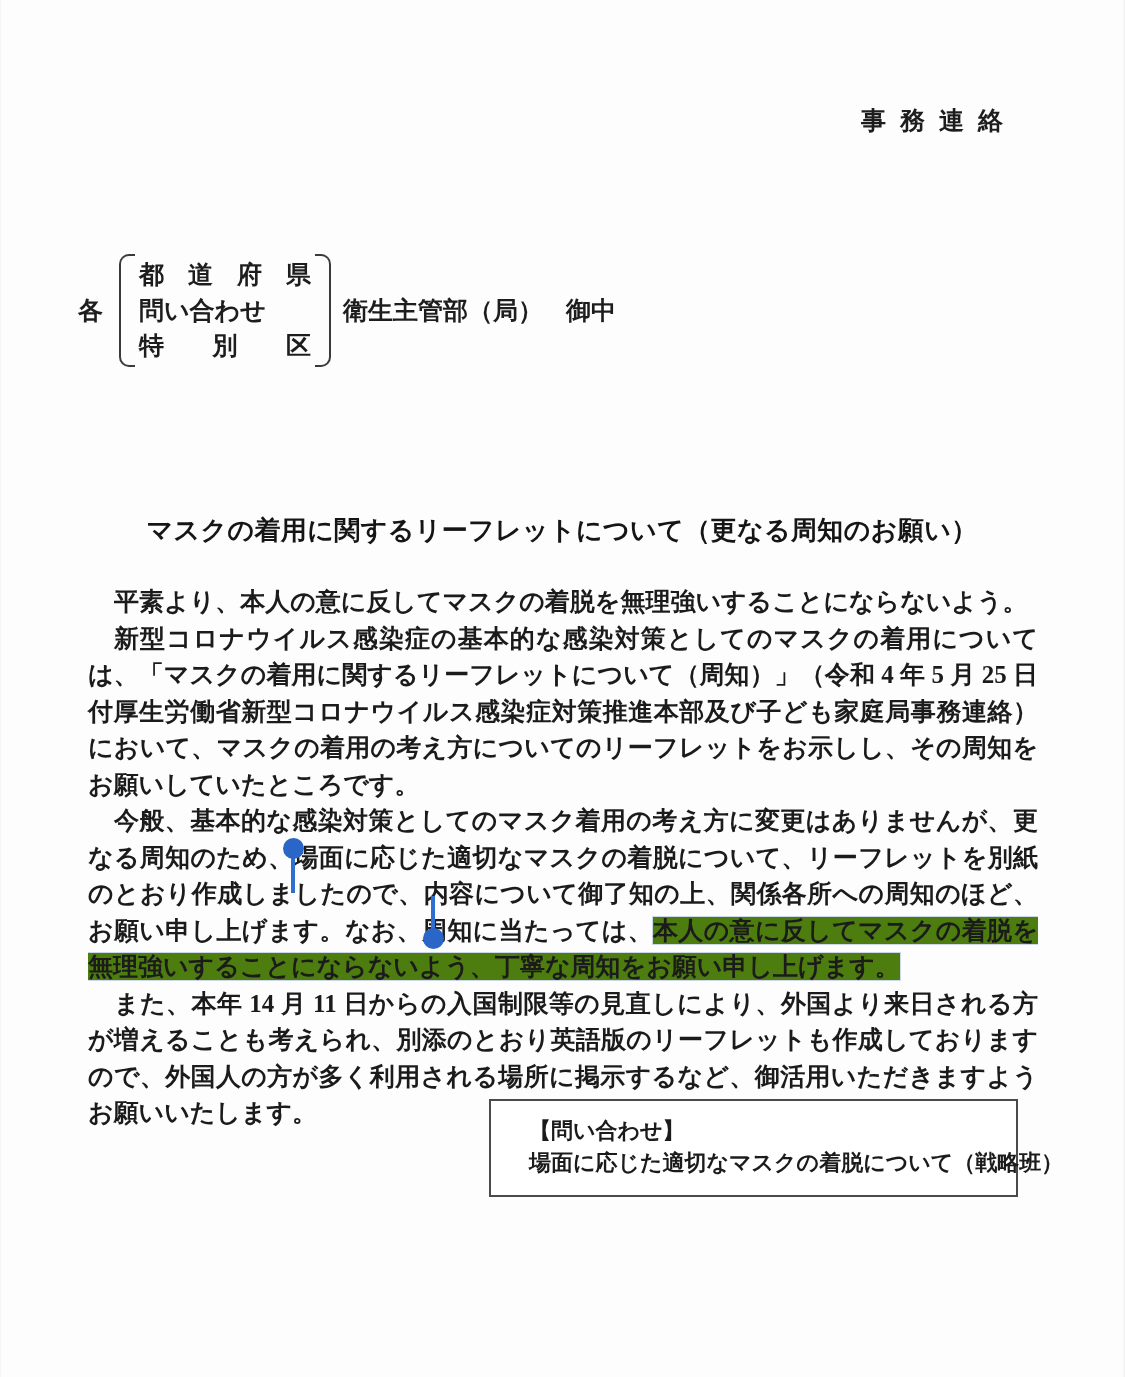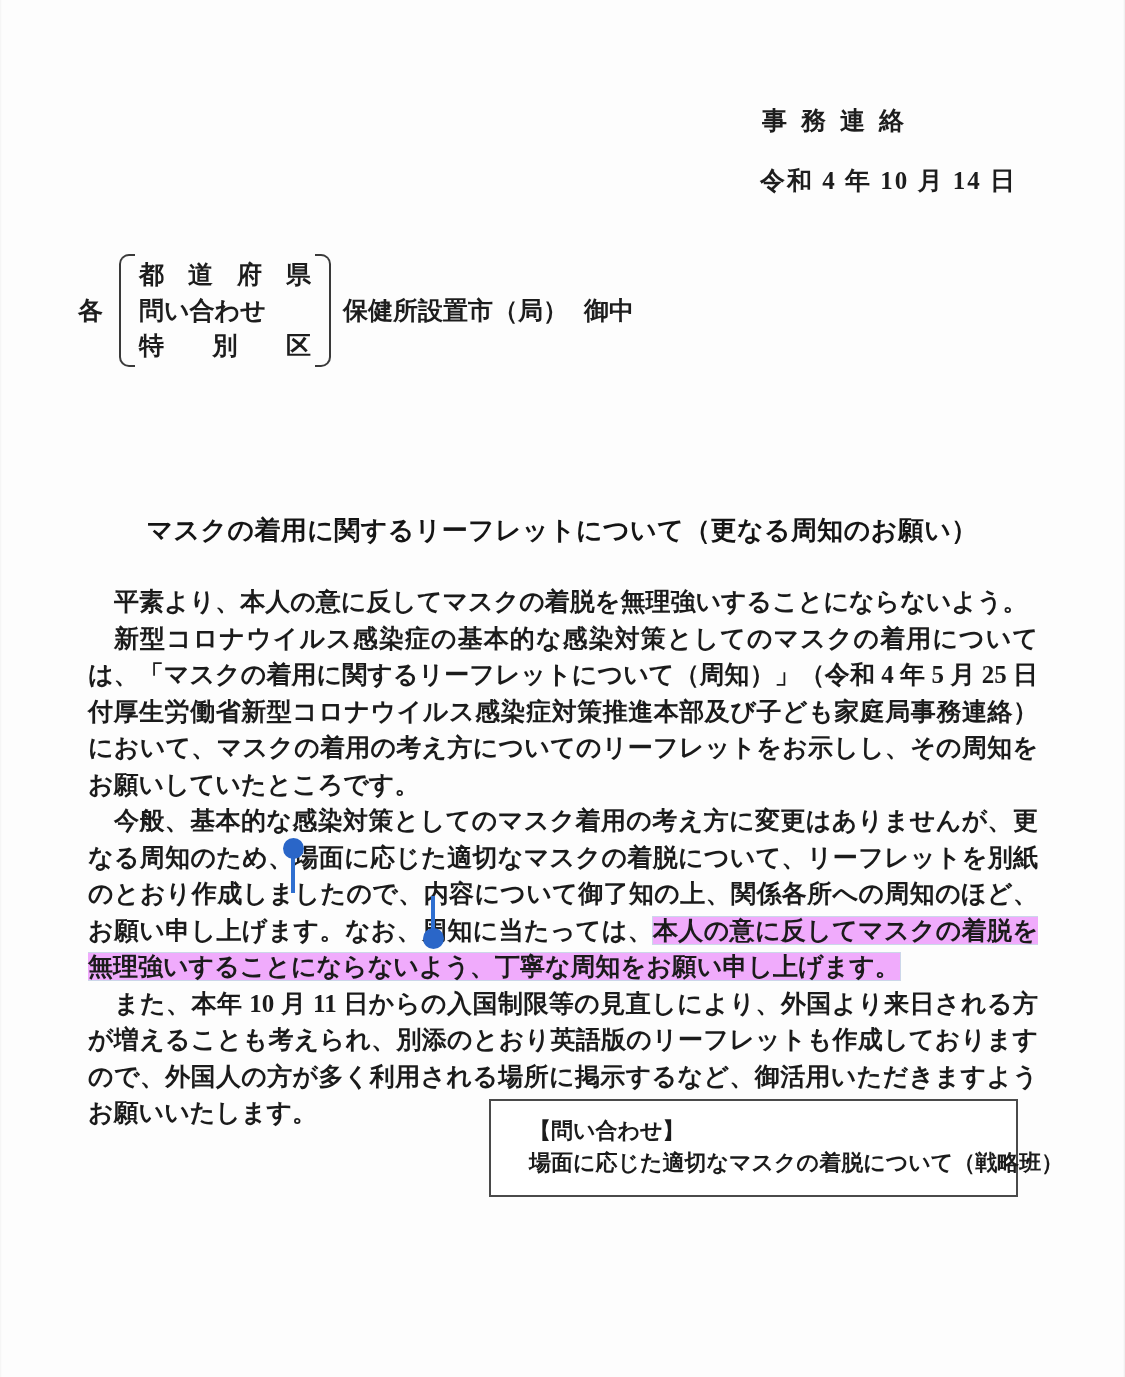--- a/index.html
+++ b/index.html
@@ -117,21 +117,21 @@
     justify-content: space-between;
   }
   .addressee-suffix {
     font-size: 25px;
     font-weight: 600;
     color: #1d1d1d;
     margin-left: 12px;
     white-space: nowrap;
   }
   .addressee-honorific {
-    margin-left: 16px;
+    margin-left: 23px;
   }
 
   
   .sender {
     position: absolute;
     top: 409px;
     left: 0;
     width: 1125px;
     text-align: center;
     padding-left: 42px;
@@ -170,21 +170,21 @@
     text-align: justify;
     text-justify: inter-character;
   }
   .body-text p {
     margin: 0;
     text-indent: 26px;
   }
 
   
   .sel {
-    background: #f0abfc;
+    background: #4d7c0f;
     box-shadow: 0 0 0 1px #ccd7e9;
   }
 
   
   .sel-handle {
     position: absolute;
     width: 4px;
     background: #2f6fd0;
     z-index: 6;
   }
@@ -238,51 +238,50 @@
 </head>
 <body>
 
 <div id="page">
 
   <div class="scan-edge-left"></div>
   <div class="scan-edge-right"></div>
 
   <div class="doc-header">
     <div class="doc-type">事務連絡</div>
-    <div class="doc-date">令和 4 年 10 月 14 日</div>
   </div>
 
   <div class="addressee">
     <div class="addressee-prefix">各</div>
     <div class="brace-group">
       <div class="brace-line spread">
           <span>都</span>
           <span>道</span>
           <span>府</span>
           <span>県</span>
         </div>
       <div class="brace-line">問い合わせ</div>
       <div class="brace-line spread">
           <span>特</span>
           <span>別</span>
           <span>区</span>
         </div>
     </div>
-    <div class="addressee-suffix">保健所設置市（局）</div>
+    <div class="addressee-suffix">衛生主管部（局）</div>
     <div class="addressee-suffix addressee-honorific">御中</div>
   </div>
 
 
   <div class="doc-title">マスクの着用に関するリーフレットについて（更なる周知のお願い）</div>
 
   <div class="body-text">
     <p>平素より、本人の意に反してマスクの着脱を無理強いすることにならないよう。</p>
     <p>新型コロナウイルス感染症の基本的な感染対策としてのマスクの着用については、「マスクの着用に関するリーフレットについて（周知）」（令和 4 年 5 月 25 日付厚生労働省新型コロナウイルス感染症対策推進本部及び子ども家庭局事務連絡）において、マスクの着用の考え方についてのリーフレットをお示しし、その周知をお願いしていたところです。</p>
     <p><span>今般、基本的な感染対策としてのマスク着用の考え方に変更はありませんが、更なる周知のため、場面に応じた適切なマスクの着脱について、リーフレットを別紙のとおり作成しましたので、内容について御了知の上、関係各所への周知のほど、お願い申し上げます。なお、周知に当たっては、</span><span class="sel">本人の意に反してマスクの着脱を無理強いすることにならないよう、丁寧な周知をお願い申し上げます。</span></p>
-    <p>また、本年 10 月 11 日からの入国制限等の見直しにより、外国より来日される方が増えることも考えられ、別添のとおり英語版のリーフレットも作成しておりますので、外国人の方が多く利用される場所に掲示するなど、御活用いただきますようお願いいたします。</p>
+    <p>また、本年 14 月 11 日からの入国制限等の見直しにより、外国より来日される方が増えることも考えられ、別添のとおり英語版のリーフレットも作成しておりますので、外国人の方が多く利用される場所に掲示するなど、御活用いただきますようお願いいたします。</p>
   </div>
 
   <div class="sel-handle start"></div>
   <div class="sel-handle end"></div>
 
   <div class="contact-box">
     <div class="contact-line">【問い合わせ】</div>
     <div class="contact-line">場面に応じた適切なマスクの着脱について（戦略班）</div>
   </div>
 

